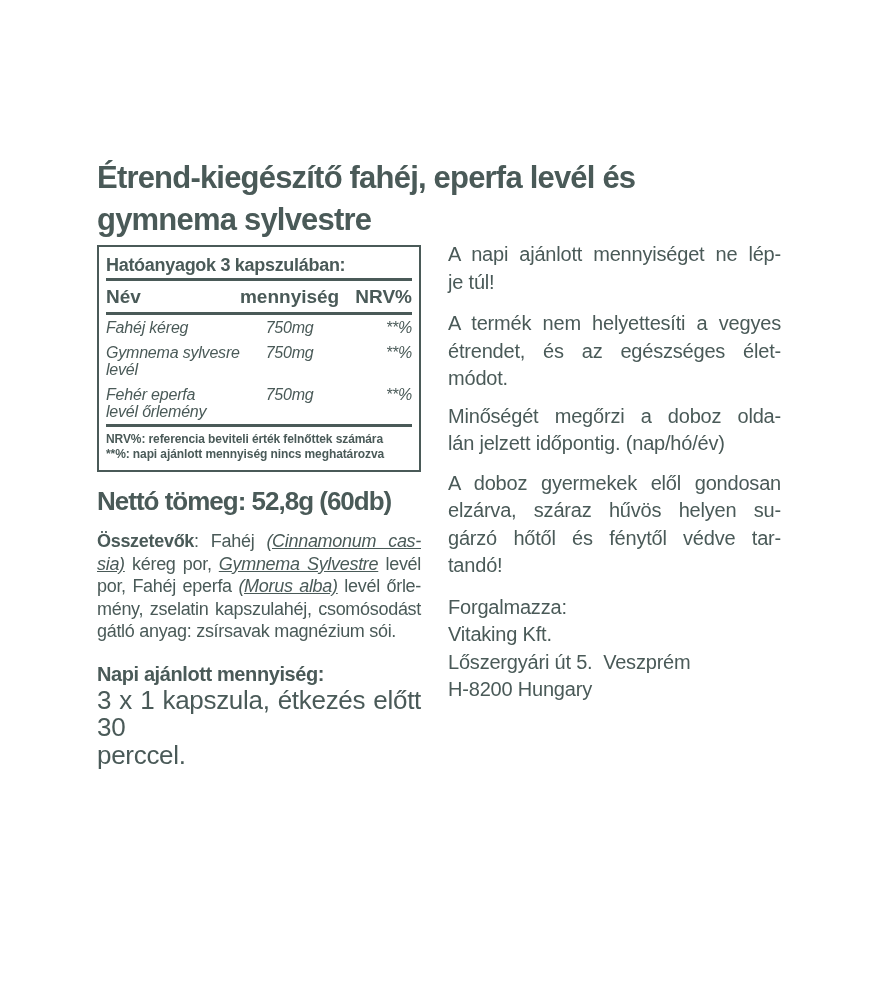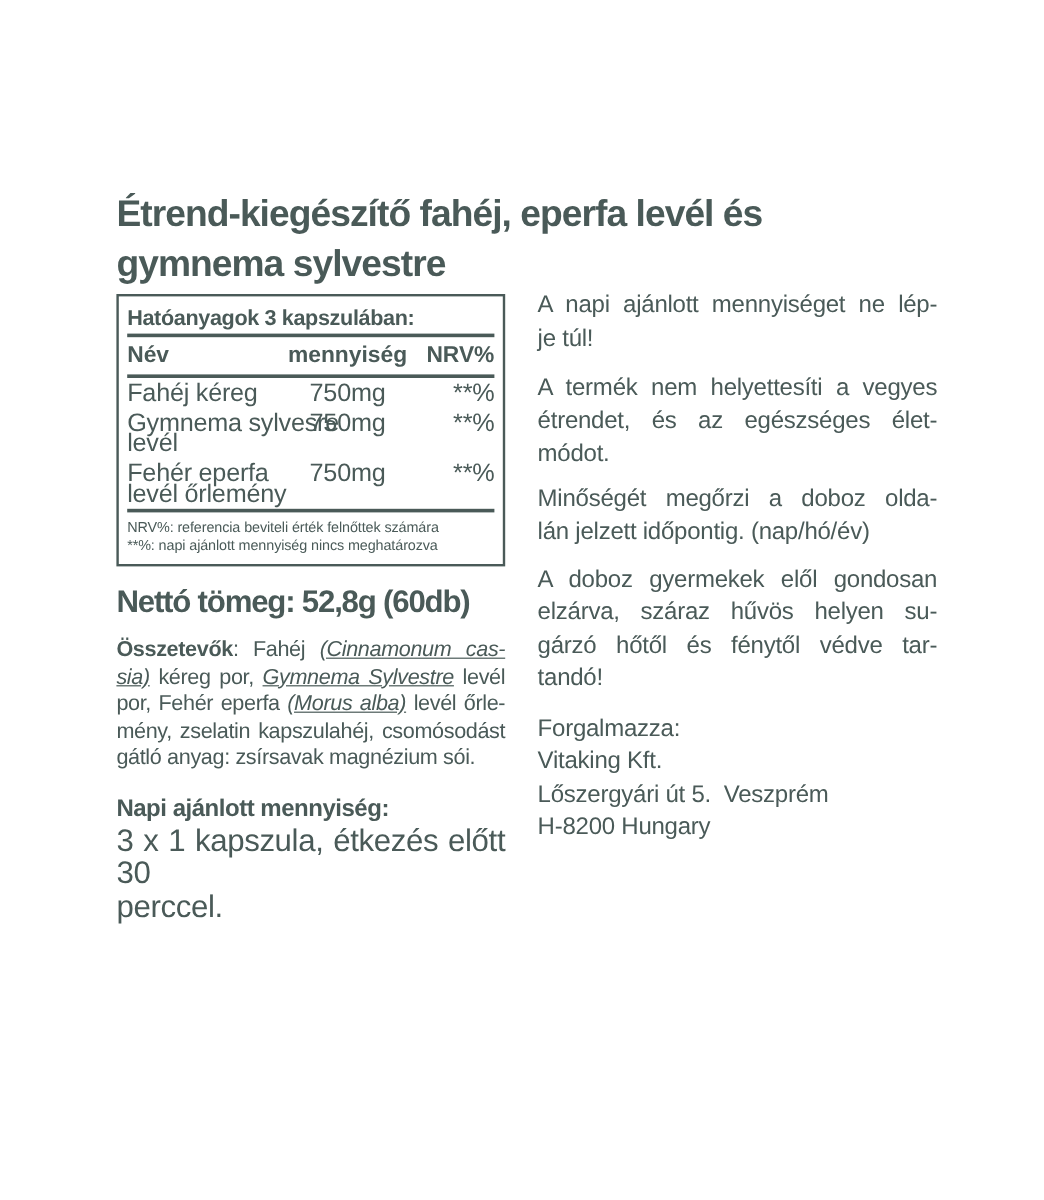--- a/index.html
+++ b/index.html
@@ -25,23 +25,23 @@
 
   
   .facts{border:2px solid #4a5a58;padding:5px 7px 8px;box-sizing:border-box;width:324px;}
   .facts-header{font-size:18px;font-weight:700;line-height:22px;letter-spacing:-0.3px;padding:2px 0 2px;}
   .rule{height:3px;background:#4a5a58;}
   .facts-cols{display:grid;grid-template-columns:42% 36% 22%;align-items:baseline;
     font-size:19px;font-weight:700;line-height:21px;padding:5px 0;}
   .cell-amount{text-align:center;}
   .cell-nrv{text-align:right;}
   .facts-row{display:grid;grid-template-columns:42% 36% 22%;align-items:start;
-    font-size:21px;line-height:17px;letter-spacing:-0.2px;padding:4px 0;}
+    font-size:16px;line-height:17px;letter-spacing:-0.2px;padding:4px 0;font-style:italic;}
   .name-line{white-space:nowrap;}
-  .footnotes{padding-top:5px;font-size:12px;line-height:15px;letter-spacing:-0.1px;}
+  .footnotes{padding-top:5px;font-size:12px;line-height:15px;letter-spacing:-0.1px;font-weight:bold;}
   .footnote{white-space:nowrap;}
 
   .netto{margin-top:14px;font-size:26px;font-weight:700;line-height:30px;letter-spacing:-1px;white-space:nowrap;}
   .ingredients{margin-top:14px;font-size:18px;line-height:22.5px;letter-spacing:-0.3px;}
   .dose{margin-top:18px;}
   .dose-heading{font-size:20px;font-weight:700;line-height:26px;letter-spacing:-0.4px;white-space:nowrap;}
   .dose-lines{font-size:26px;line-height:27.5px;letter-spacing:-0.3px;}
 
   .rp{font-size:20px;line-height:27.5px;letter-spacing:-0.2px;margin:0;}
   .rp.m14{margin-bottom:14px;} .rp.m10{margin-bottom:10px;} .rp.m12{margin-bottom:12px;}
@@ -98,21 +98,21 @@
         <div class="footnote">NRV%: referencia beviteli érték felnőttek számára</div>
         <div class="footnote">**%: napi ajánlott mennyiség nincs meghatározva</div>
       </div>
   </div>
 
   <div class="netto">Nettó tömeg: 52,8g (60db)</div>
 
   <div class="ingredients">
       <div class="jline"><span class="b">Összetevők</span><span class="">: Fahéj </span><span class="i">(Cinnamonum cas-</span></div>
       <div class="jline"><span class="i">sia)</span><span class=""> kéreg por, </span><span class="i">Gymnema Sylvestre</span><span class=""> levél</span></div>
-      <div class="jline"><span class="">por, Fehér eperfa </span><span class="i">(Morus alba)</span><span class=""> levél őrle-</span></div>
+      <div class="jline"><span class="">por, Fahéj eperfa </span><span class="i">(Morus alba)</span><span class=""> levél őrle-</span></div>
       <div class="jline"><span class="">mény, zselatin kapszulahéj, csomósodást</span></div>
       <div class="nline"><span class="">gátló anyag: zsírsavak magnézium sói.</span></div>
     </div>
 
   <div class="dose">
     <div class="dose-heading">Napi ajánlott mennyiség:</div>
     <div class="dose-lines">
         <div class="jline">3 x 1 kapszula, étkezés előtt 30</div>
         <div class="nline">perccel.</div>
       </div>

